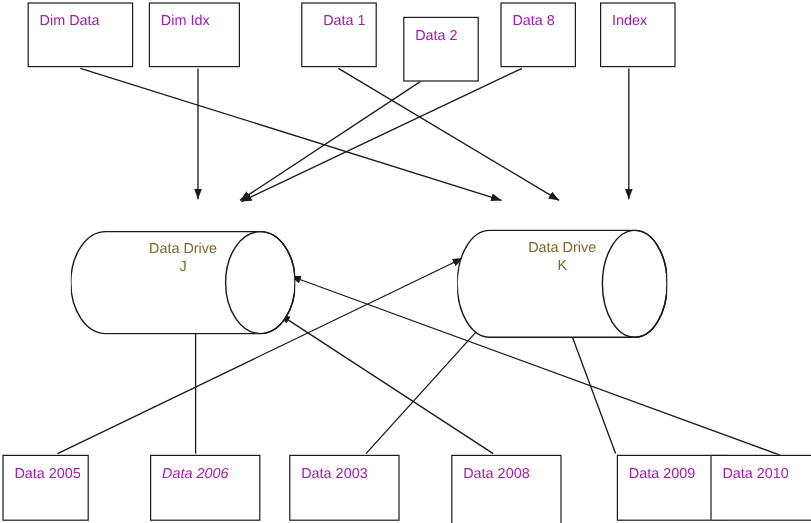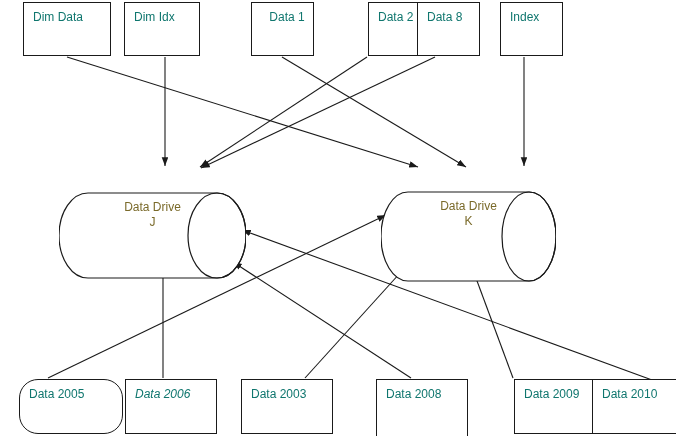--- a/index.html
+++ b/index.html
@@ -20,21 +20,21 @@
     left: 0;
     top: 0;
     width: 676px;
     height: 436px;
   }
   .node-box {
     position: absolute;
     box-sizing: border-box;
     border: 1px solid #1a1a1a;
     background: #ffffff;
-    color: #0f766e;
+    color: #a21caf;
     font-size: 12px;
     line-height: 14px;
     padding: 7px 0 0 9px;
     white-space: nowrap;
   }
   .cylinder {
     position: absolute;
     margin-top: 23px;
   }
   .cyl-label {
@@ -74,36 +74,36 @@
         <line x1="411" y1="378" x2="233" y2="262" stroke="#1a1a1a" stroke-width="1.1" marker-end="url(#arrowhead)"></line>
         <line x1="513" y1="378" x2="470" y2="262" stroke="#1a1a1a" stroke-width="1.1" marker-end="url(#arrowhead)"></line>
         <line x1="663" y1="384" x2="242" y2="230" stroke="#1a1a1a" stroke-width="1.1" marker-end="url(#arrowhead)"></line>
       </g>
   </svg>
 
   <div id="top-node-layer">
       <div class="node-box" style="left: 23px; top: 2px; width: 88px; height: 54px;">Dim Data</div>
       <div class="node-box" style="left: 124px; top: 2px; width: 76px; height: 54px;">Dim Idx</div>
       <div class="node-box" style="left: 251px; top: 2px; width: 63px; height: 54px; text-align: center;">Data 1</div>
-      <div class="node-box" style="left: 336px; top: 2px; width: 63px; height: 54px; margin-left: 32px;">Data 2</div>
+      <div class="node-box" style="left: 336px; top: 14px; width: 63px; height: 54px;">Data 2</div>
       <div class="node-box" style="left: 417px; top: 2px; width: 63px; height: 54px;">Data 8</div>
       <div class="node-box" style="left: 500px; top: 2px; width: 63px; height: 54px;">Index</div>
     </div>
   <div id="drive-layer">
       <div class="cylinder" style="left: 59px; top: 169px; width: 187px; height: 87px;"><svg width="187" height="87" viewBox="0 0 187 87">
           <path d="M 29 1 L 158 1 A 29 42.5 0 0 1 158 86 L 29 86 A 29 42.5 0 0 1 29 1 Z" fill="#ffffff" stroke="#1a1a1a" stroke-width="1.2"></path>
           <ellipse cx="158" cy="43.5" rx="29" ry="42.5" fill="none" stroke="#1a1a1a" stroke-width="1.2"></ellipse>
         </svg><div class="cyl-label" style="top: 8px; padding-right: 29px;"><span>Data Drive</span><span class="sub">J</span></div></div>
       <div class="cylinder" style="left: 381px; top: 168px; width: 175px; height: 91px;"><svg width="175" height="91" viewBox="0 0 175 91">
           <path d="M 27 1 L 148 1 A 27 44.5 0 0 1 148 90 L 27 90 A 27 44.5 0 0 1 27 1 Z" fill="#ffffff" stroke="#1a1a1a" stroke-width="1.2"></path>
           <ellipse cx="148" cy="45.5" rx="27" ry="44.5" fill="none" stroke="#1a1a1a" stroke-width="1.2"></ellipse>
         </svg><div class="cyl-label" style="top: 8px; padding-right: 27px;"><span>Data Drive</span><span class="sub">K</span></div></div>
     </div>
   <div id="bottom-node-layer">
-      <div class="node-box" style="left: 19px; top: 379px; width: 104px; height: 55px; border-radius: 19px;">Data 2005</div>
+      <div class="node-box" style="left: 2px; top: 379px; width: 72px; height: 55px;">Data 2005</div>
       <div class="node-box" style="left: 125px; top: 379px; width: 92px; height: 55px; font-style: italic;">Data 2006</div>
       <div class="node-box" style="left: 241px; top: 379px; width: 92px; height: 55px;">Data 2003</div>
       <div class="node-box" style="left: 376px; top: 379px; width: 92px; height: 68px;">Data 2008</div>
       <div class="node-box" style="left: 478px; top: 379px; width: 92px; height: 55px; margin-left: 36px;">Data 2009</div>
       <div class="node-box" style="left: 592px; top: 379px; width: 92px; height: 55px;">Data 2010</div>
     </div>
 
 </div>
 
 </body></html>

